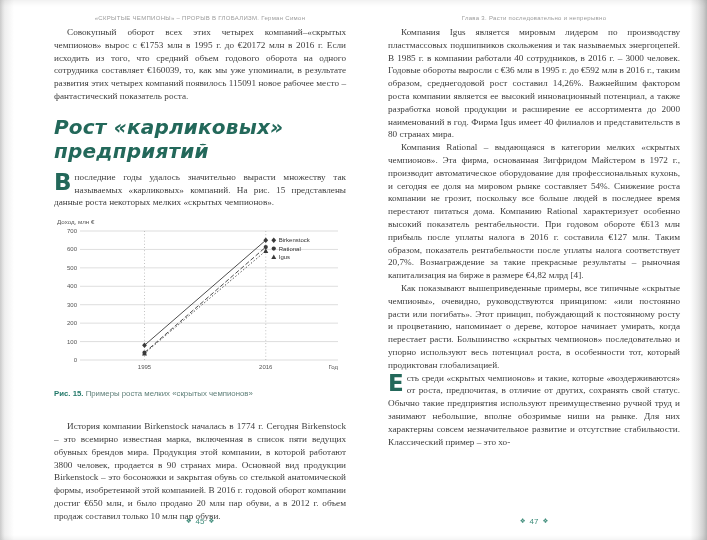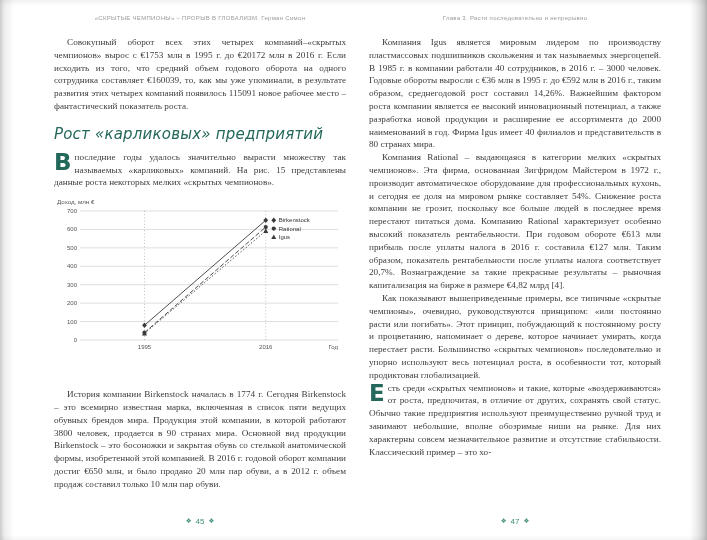--- a/index.html
+++ b/index.html
@@ -4,31 +4,31 @@
 <style>
   html,body{margin:0;padding:0;background:#ffffff;}
   .spread{
     position:relative;width:707px;height:540px;overflow:hidden;
     background:linear-gradient(90deg,#d6d6d6 0px,#efefef 5px,#ffffff 14px,#ffffff 690px,#e8e8e8 698px,#bfbfbf 707px);
     box-shadow:inset 0 3px 5px rgba(0,0,0,.06), inset 0 -2px 4px rgba(0,0,0,.05);
     font-family:"Liberation Serif",serif;color:#3d3d3d;
   }
   .page{position:absolute;top:0;width:292px;height:540px;}
   .page-left{left:54px;}
-  .page-right{left:369px;}
+  .page-right{left:388px;}
   .running-header{
     margin-top:15px;text-align:center;font-family:"Liberation Sans",sans-serif;
     font-size:6px;color:#9b9b9b;letter-spacing:.3px;white-space:nowrap;
   }
   .body{font-size:9.2px;line-height:12.8px;text-align:justify;margin:0;hyphens:auto;-webkit-hyphens:auto;}
   .indent{text-indent:13px;}
-  .first{margin-top:15px;}
+  .first{margin-top:5px;}
   .section-heading{
-    font-family:"DejaVu Sans",sans-serif;font-style:italic;font-weight:normal;
-    font-size:15px;color:#23685a;margin:12px 0 8px 0;letter-spacing:.2px;
+    font-family:"DejaVu Sans",sans-serif;font-style:italic;font-weight:bold;
+    font-size:20px;color:#23685a;margin:12px 0 8px 0;letter-spacing:.2px;
   }
   .dropcap{
     float:left;font-family:"DejaVu Sans",sans-serif;font-weight:bold;
     font-size:23px;line-height:20px;color:#23685a;padding:1px 3px 0 0;
   }
   figure{margin:7px 0 3px 0;}
   .chart{display:block;}
   figcaption{font-family:"Liberation Sans",sans-serif;font-size:7.8px;color:#60807a;margin-top:3px;}
   figcaption b{color:#23796a;font-weight:bold;}
   .after-figure{margin-top:22px;}
@@ -88,20 +88,23 @@
           <circle cx="90.5" cy="136.62857142857143" r="2.1" fill="#3a3a3a"></circle>
           <circle cx="211.76" cy="31.03285714285715" r="2.1" fill="#3a3a3a"></circle>
           <circle cx="219.76" cy="32.61428571428571" r="2.1" fill="#3a3a3a"></circle>
           <text x="224.76" y="34.61428571428571" font-size="6" fill="#333" font-family="Liberation Sans, sans-serif">Rational</text>
           <line x1="90.5" y1="137.3657142857143" x2="211.76" y2="34.90285714285714" stroke="#3a3a3a" stroke-width="0.9" stroke-dasharray="1.4,2"></line>
           <path d="M90.5,134.7657142857143L93,139.46571428571428L88,139.46571428571428Z" fill="#3a3a3a"></path>
           <path d="M211.76,32.302857142857135L214.26,37.00285714285714L209.26,37.00285714285714Z" fill="#3a3a3a"></path>
           <path d="M219.76,38.414285714285704L222.26,43.11428571428571L217.26,43.11428571428571Z" fill="#3a3a3a"></path>
           <text x="224.76" y="43.014285714285705" font-size="6" fill="#333" font-family="Liberation Sans, sans-serif">Igus</text>
         </svg>
+      <figcaption>
+        <b>Рис. 15.</b><span> Примеры роста мелких «скрытых чемпионов»</span>
+      </figcaption>
     </figure>
 
     <p class="body indent after-figure">История компании Birkenstock началась в 1774 г. Сегодня Birkenstock – это всемирно известная марка, включенная в список пяти ведущих обувных брендов мира. Продукция этой компании, в которой работают 3800 человек, продается в 90 странах мира. Основной вид продукции Birkenstock – это босоножки и закрытая обувь со стелькой анатомической формы, изобретенной этой компанией. В 2016 г. годовой оборот компании достиг €650 млн, и было продано 20 млн пар обуви, а в 2012 г. объем продаж составил только 10 млн пар обуви.</p>
 
     <div class="page-number">
       <span class="ornament">❖</span><span class="num">45</span><span class="ornament">❖</span>
     </div>
   </div>
 
   <div class="page page-right">

